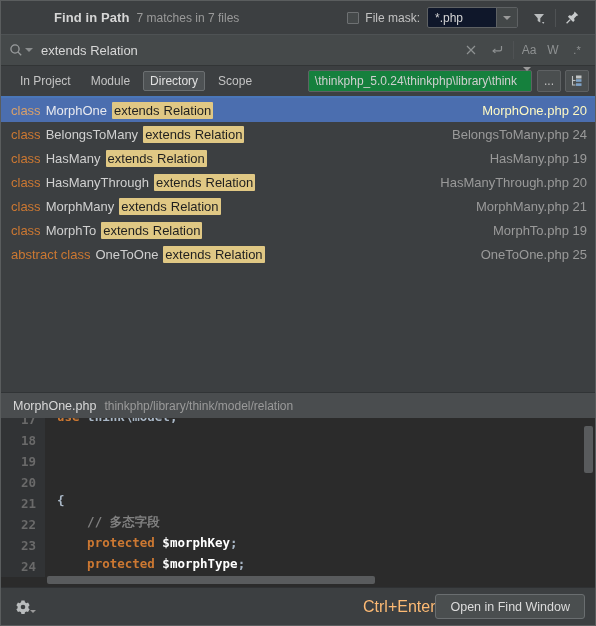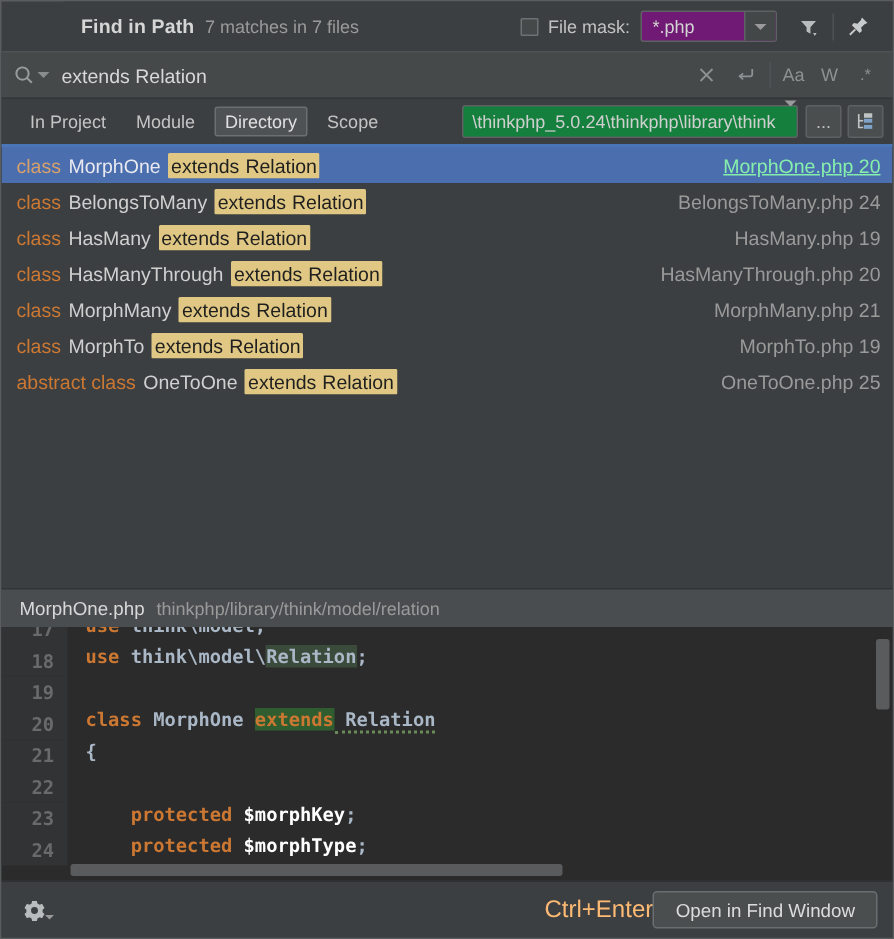--- a/index.html
+++ b/index.html
@@ -25,21 +25,21 @@
   .title{font-size:13px;font-weight:bold;color:#d6d6d6;letter-spacing:.1px;}
   .subtitle{font-size:12px;color:#9a9a9a;margin-left:7px;}
   .hspacer{flex:1 1 auto;}
   .mask-check{
     width:12px;height:12px;border:1px solid #6e7173;background:#45494a;
     border-radius:1px;box-sizing:border-box;margin-right:6px;
   }
   .mask-label{font-size:12px;color:#c2c2c2;margin-right:7px;}
   .combo{
     display:flex;align-items:stretch;height:21px;
-    border:1px solid #5e6163;border-radius:2px;background:#701a75;
+    border:1px solid #5e6163;border-radius:2px;background:#0f172a;
     box-sizing:border-box;
   }
   .combo .val{
     padding:0 7px;display:flex;align-items:center;color:#d4d4d4;font-size:12px;
     min-width:54px;
   }
   .combo .arrowbtn{
     width:20px;border-left:1px solid #5e6163;display:flex;align-items:center;justify-content:center;
     background:#434748;
   }
@@ -114,21 +114,21 @@
   .resrow.sel .kw{color:#d8a06a;}
   .cname{color:#d0d0d0;margin-right:5px;}
   .resrow.sel .cname{color:#e8eaf0;}
   .match{
     background:#e0c884;color:#1f1f1f;padding:1px 2px;border-radius:1px;
   }
   .match .sp{display:inline-block;width:4px;}
   .resrow .right{
     margin-left:auto;color:#9a9a9a;font-size:13px;padding-left:14px;
   }
-  .resrow.sel .right{color:#86efac;text-decoration:underline;}
+  .resrow.sel .right{color:#fef9c3;}
 
   
   .prevhead{
     height:26px;flex:0 0 26px;display:flex;align-items:center;
     background:#4a4d4f;border-top:1px solid #313436;padding:0 12px;box-sizing:border-box;
   }
   .prevfile{font-size:12.5px;color:#d8d8d8;margin-right:8px;}
   .prevpath{font-size:12px;color:#9a9a9a;}
 
   .code{
@@ -340,40 +340,39 @@
   <div class="code">
     <div class="codeinner">
 
       <div class="cline">
         <span class="gutter">17</span>
         <span class="ctext"><span class="cl-kw">use</span><span class="cl-punc"> think\model;</span></span>
       </div>
 
       <div class="cline">
         <span class="gutter">18</span>
-        <span class="ctext"><span class="cl-kw">use</span><span class="cl-punc"> think\model\</span><span class="hl-dark">Relation</span><span class="cl-punc">;</span></span>
       </div>
 
       <div class="cline">
         <span class="gutter">19</span>
         <span class="ctext"></span>
       </div>
 
       <div class="cline">
         <span class="gutter">20</span>
-        <span class="ctext"><span class="cl-kw">class</span><span class="cl-cls"> MorphOne </span><span class="hl-green cl-kw">extends</span><span class="wavy cl-cls"> Relation</span></span>
       </div>
 
       <div class="cline">
         <span class="gutter">21</span>
         <span class="ctext"><span class="cl-punc">{</span></span>
       </div>
 
       <div class="cline">
         <span class="gutter">22</span>
+        <span class="ctext">    <span class="cl-cmt">// 多态字段</span></span>
       </div>
 
       <div class="cline">
         <span class="gutter">23</span>
         <span class="ctext">    <span class="cl-kw">protected</span><span class="cl-var"> $morphKey</span><span class="cl-punc">;</span></span>
       </div>
 
       <div class="cline">
         <span class="gutter">24</span>
         <span class="ctext">    <span class="cl-kw">protected</span><span class="cl-var"> $morphType</span><span class="cl-punc">;</span></span>

